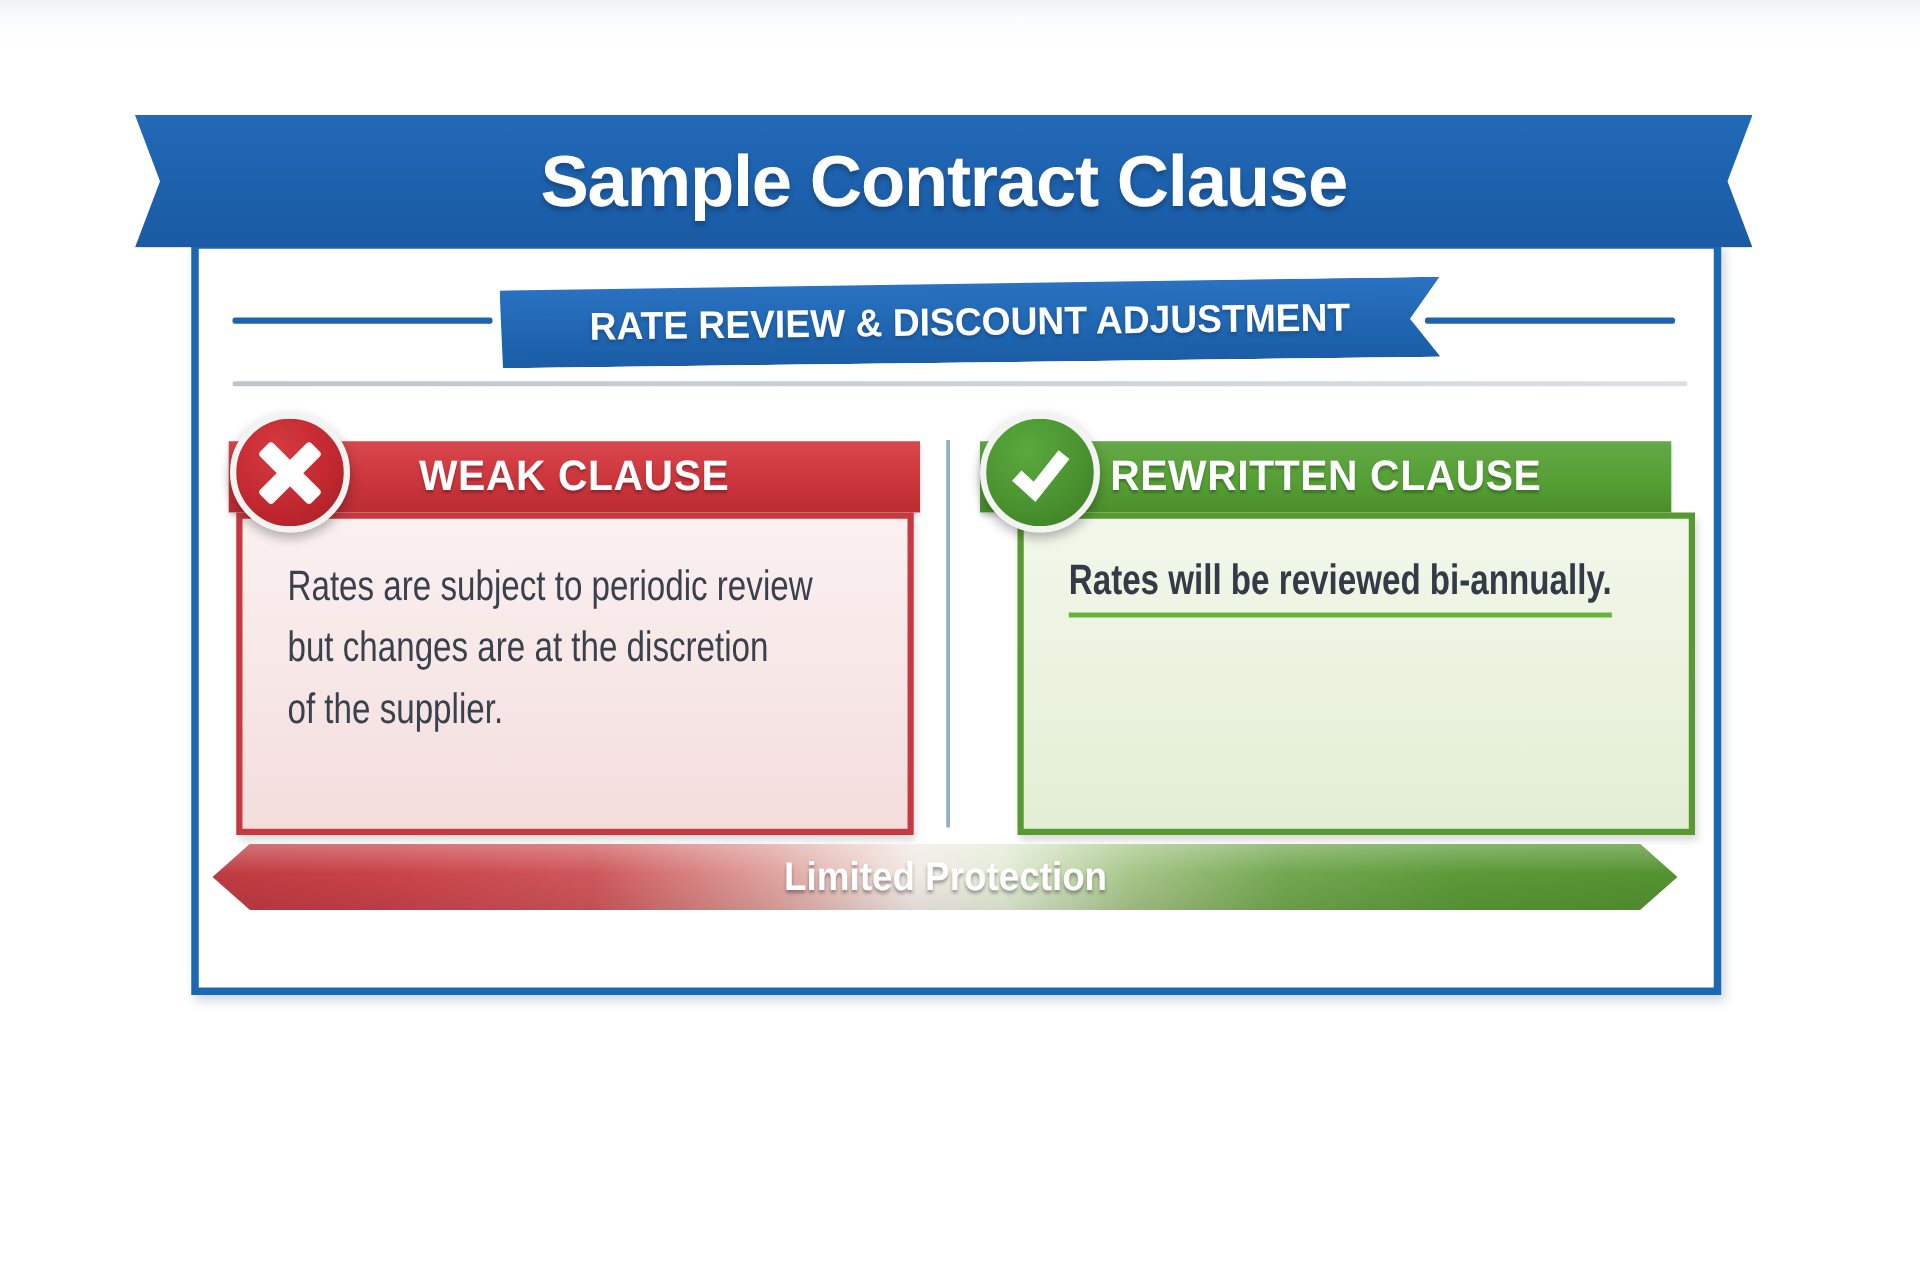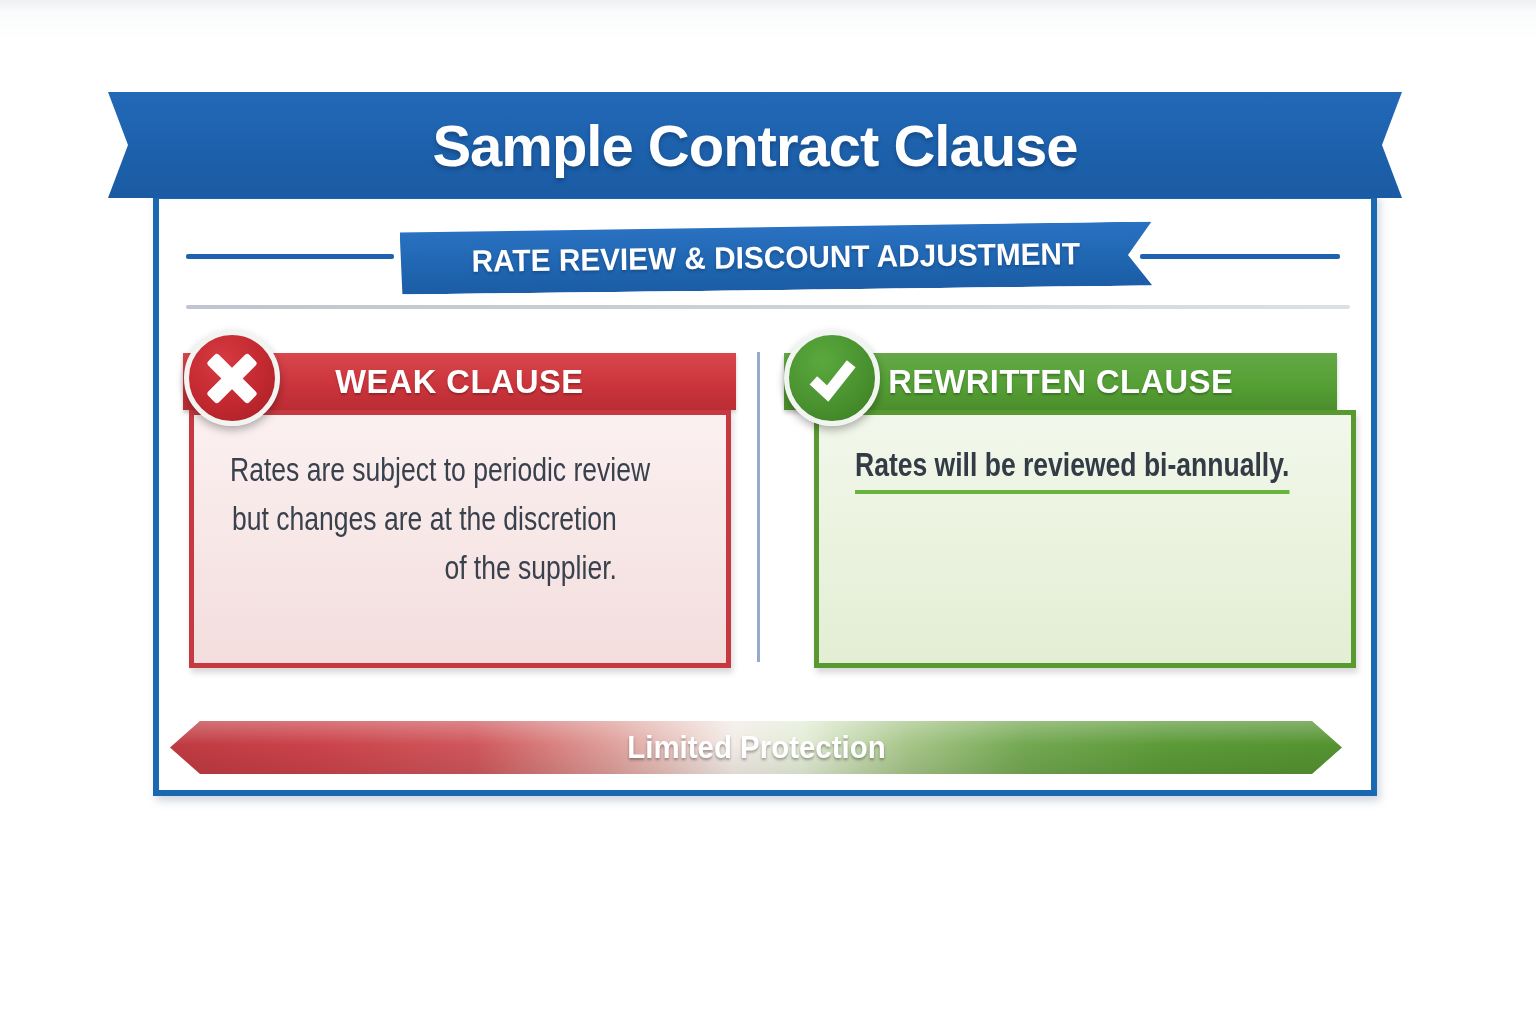--- a/index.html
+++ b/index.html
@@ -64,21 +64,21 @@
     box-shadow:2px 5px 6px rgba(0,0,0,.15);
   }
   .panel-body.weak{
     left:189px;border:5px solid #c63940;
     background:linear-gradient(180deg,#fbf0f0 0%,#f8e8e8 45%,#f3dddd 100%);
   }
   .panel-body.strong{
     left:814px;border:5px solid #589a31;
     background:linear-gradient(180deg,#f2f7eb 0%,#ebf3df 50%,#e3eed4 100%);
   }
-  .body-text{padding:30px 0 0 36px;color:#39414d;text-align:right;}
+  .body-text{padding:30px 0 0 36px;color:#39414d;}
   .txt-line{
     font-size:34px;line-height:49px;white-space:nowrap;
     transform:scaleX(.78);transform-origin:left center;
   }
   .txt-line .b{font-weight:bold;}
   .lead-line{
     display:inline-block;font-size:34px;font-weight:bold;color:#333b46;
     border-bottom:4px solid #67b33e;padding-bottom:6px;margin-bottom:9px;
     white-space:nowrap;transform:scaleX(.78);transform-origin:left center;
   }
@@ -93,21 +93,21 @@
   .xmark{position:relative;width:60px;height:60px;}
   .xmark span{
     position:absolute;left:1px;top:23px;width:58px;height:15px;background:#fff;border-radius:3px;
   }
   .xmark span:nth-child(1){transform:rotate(45deg);}
   .xmark span:nth-child(2){transform:rotate(-45deg);}
   
   .v-divider{position:absolute;left:757px;top:352px;width:3px;height:310px;background:#7f9dc0;opacity:.85;}
   
   .scale-arrow{
-    position:absolute;left:170px;top:721px;width:1172px;height:53px;
+    position:absolute;left:170px;top:675px;width:1172px;height:53px;
     clip-path:polygon(30px 0,calc(100% - 30px) 0,100% 50%,calc(100% - 30px) 100%,30px 100%,0 50%);
     background:linear-gradient(90deg,#bf3a41 0%,#ca4249 12%,#cf575b 26%,#dfa29d 38%,#f2ebe6 48%,#e3ecd6 54%,#a6c588 63%,#73a851 73%,#5c9a38 85%,#549230 100%);
     display:flex;
     flex-direction:column;
   }
   .scale-arrow::after{
     content:"";position:absolute;inset:0;
     background:linear-gradient(180deg,rgba(255,255,255,.28) 0%,rgba(255,255,255,0) 45%,rgba(0,0,0,.08) 100%);
     pointer-events:none;
   }

